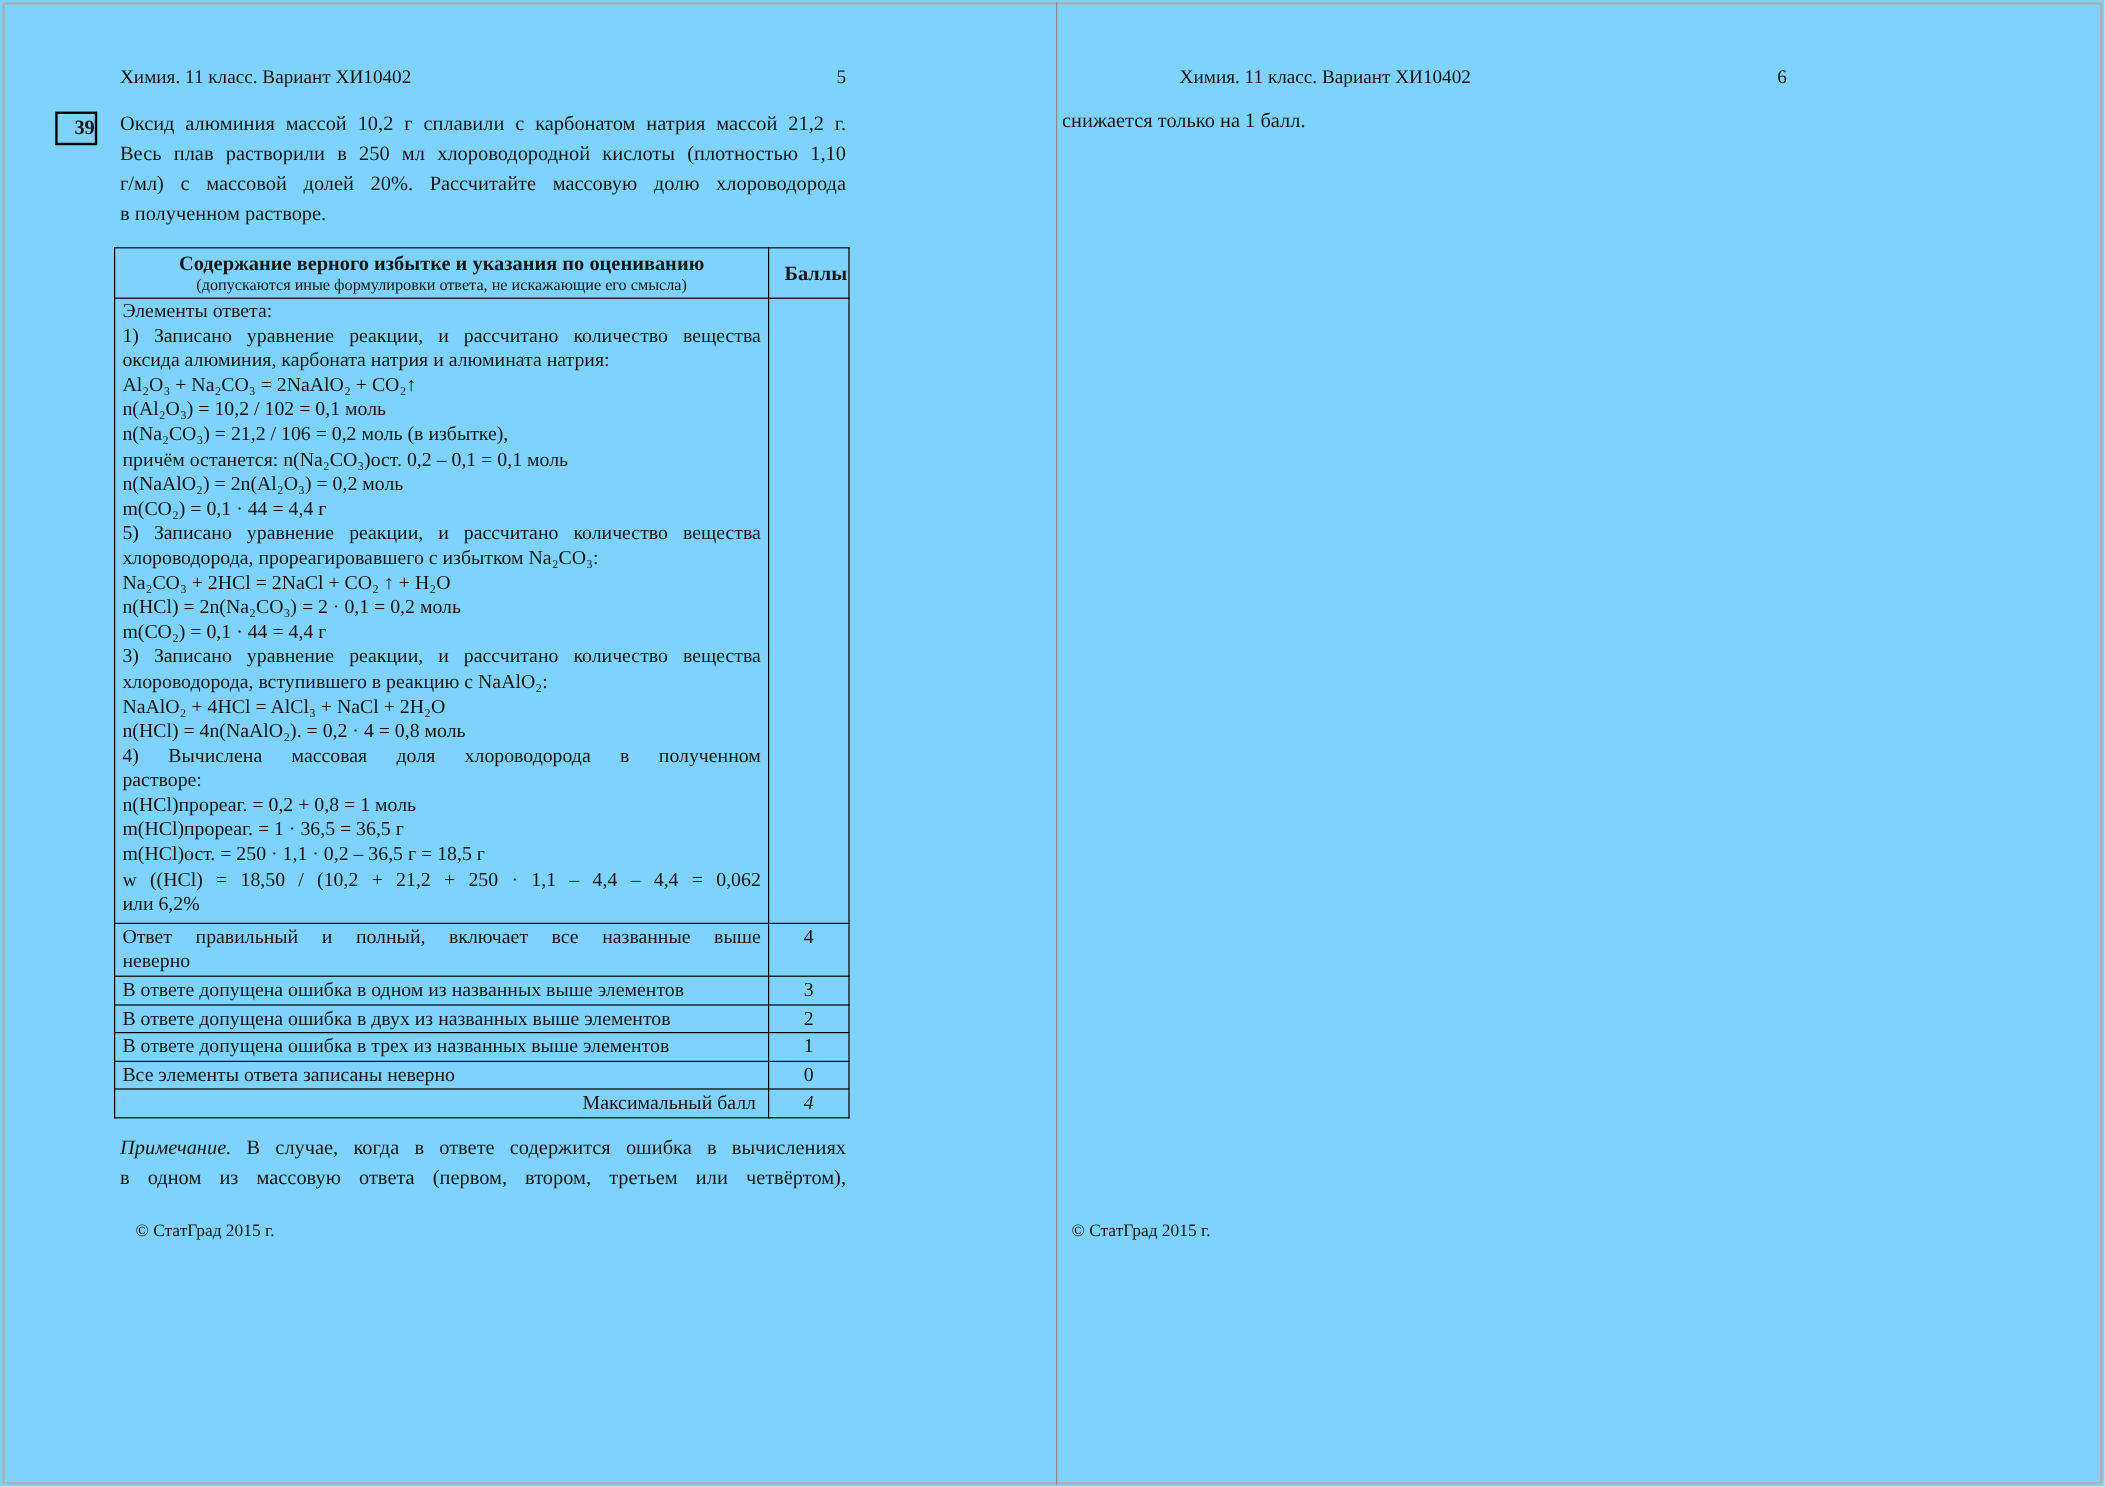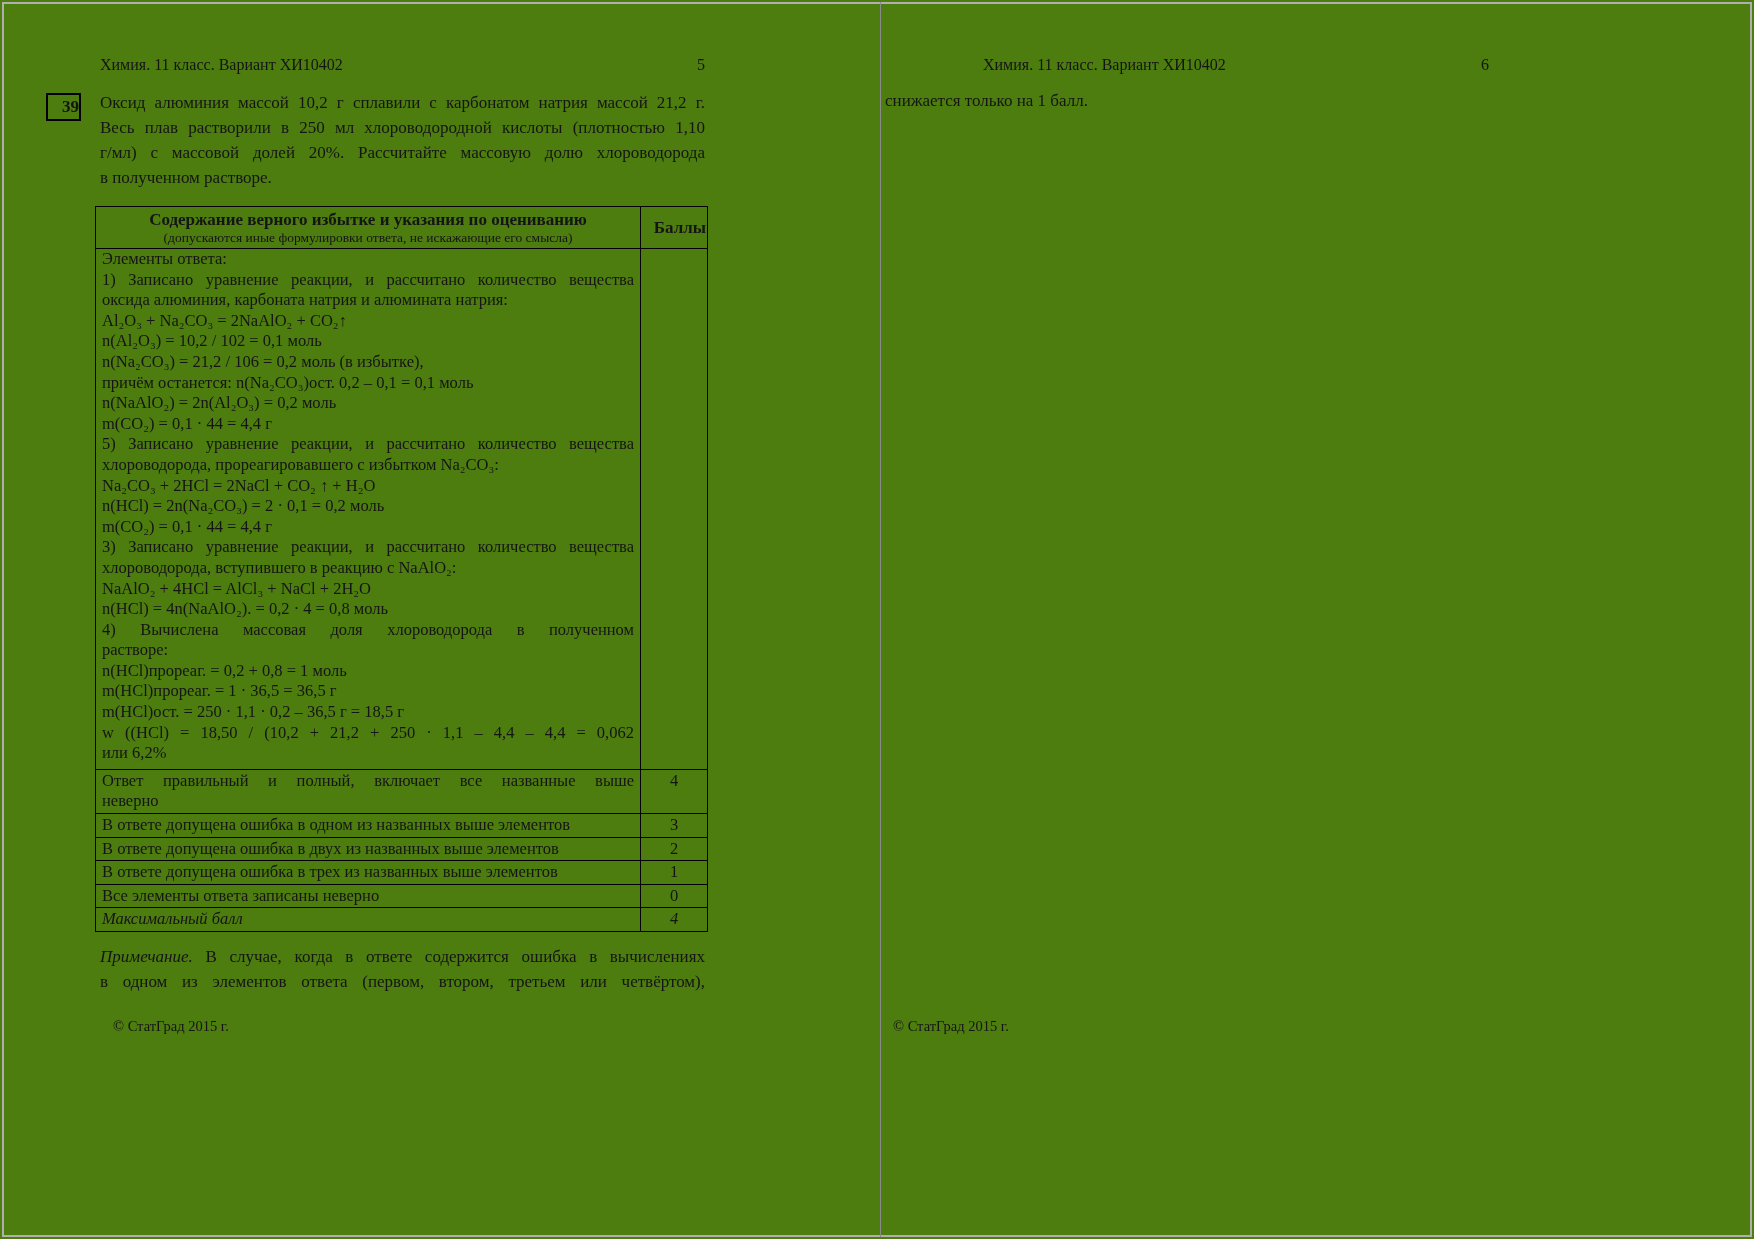--- a/index.html
+++ b/index.html
@@ -1,20 +1,20 @@
 <!DOCTYPE html>
 <html lang="ru"><head>
 <meta charset="utf-8">
 <style>
   html, body { margin: 0; padding: 0; background: #ffffff; }
   .canvas {
     position: relative;
     width: 1754px;
     height: 1239px;
-    background: #4d7c0f;
+    background: #7dd3fc;
     font-family: "Liberation Serif", "DejaVu Serif", serif;
     color: #151515;
     overflow: hidden;
   }
   .frame {
     position: absolute;
     inset: 2px;
     border: 2px solid #afafaf;
     pointer-events: none;
   }
@@ -83,22 +83,21 @@
   .sol  { padding: 0 6px 5px 6px; line-height: 20.6px; vertical-align: top; }
   .crit { padding: 1px 6px; line-height: 20.6px; vertical-align: top; }
   .score {
     text-align: center;
     vertical-align: top;
     padding: 1px 2px;
     line-height: 20.6px;
     font-size: 16.5px;
   }
   .max-label {
-    text-align: left;
-    font-style: italic;
+    text-align: right;
     padding: 1px 10px 1px 6px;
     line-height: 20.6px;
   }
   .ital { font-style: italic; }
 
   .note {
     position: absolute;
     left: 100px;
     top: 944px;
     width: 605px;
@@ -224,21 +223,21 @@
 
         <tr>
           <td class="max-label">Максимальный балл</td>
           <td class="score ital">4</td>
         </tr>
       </tbody>
     </table>
 
     <div class="note">
       <div class="jl"><span class="ital">Примечание.</span><span> В случае, когда в ответе содержится ошибка в вычислениях</span></div>
-      <div class="jl">в одном из элементов ответа (первом, втором, третьем или четвёртом),</div>
+      <div class="jl">в одном из массовую ответа (первом, втором, третьем или четвёртом),</div>
     </div>
 
     <div class="footer">© СтатГрад 2015 г.</div>
   </section>
 
   <section class="page page-right">
 
     <header class="hdr">
       <span>Химия. 11 класс. Вариант ХИ10402</span>
       <span>6</span>

